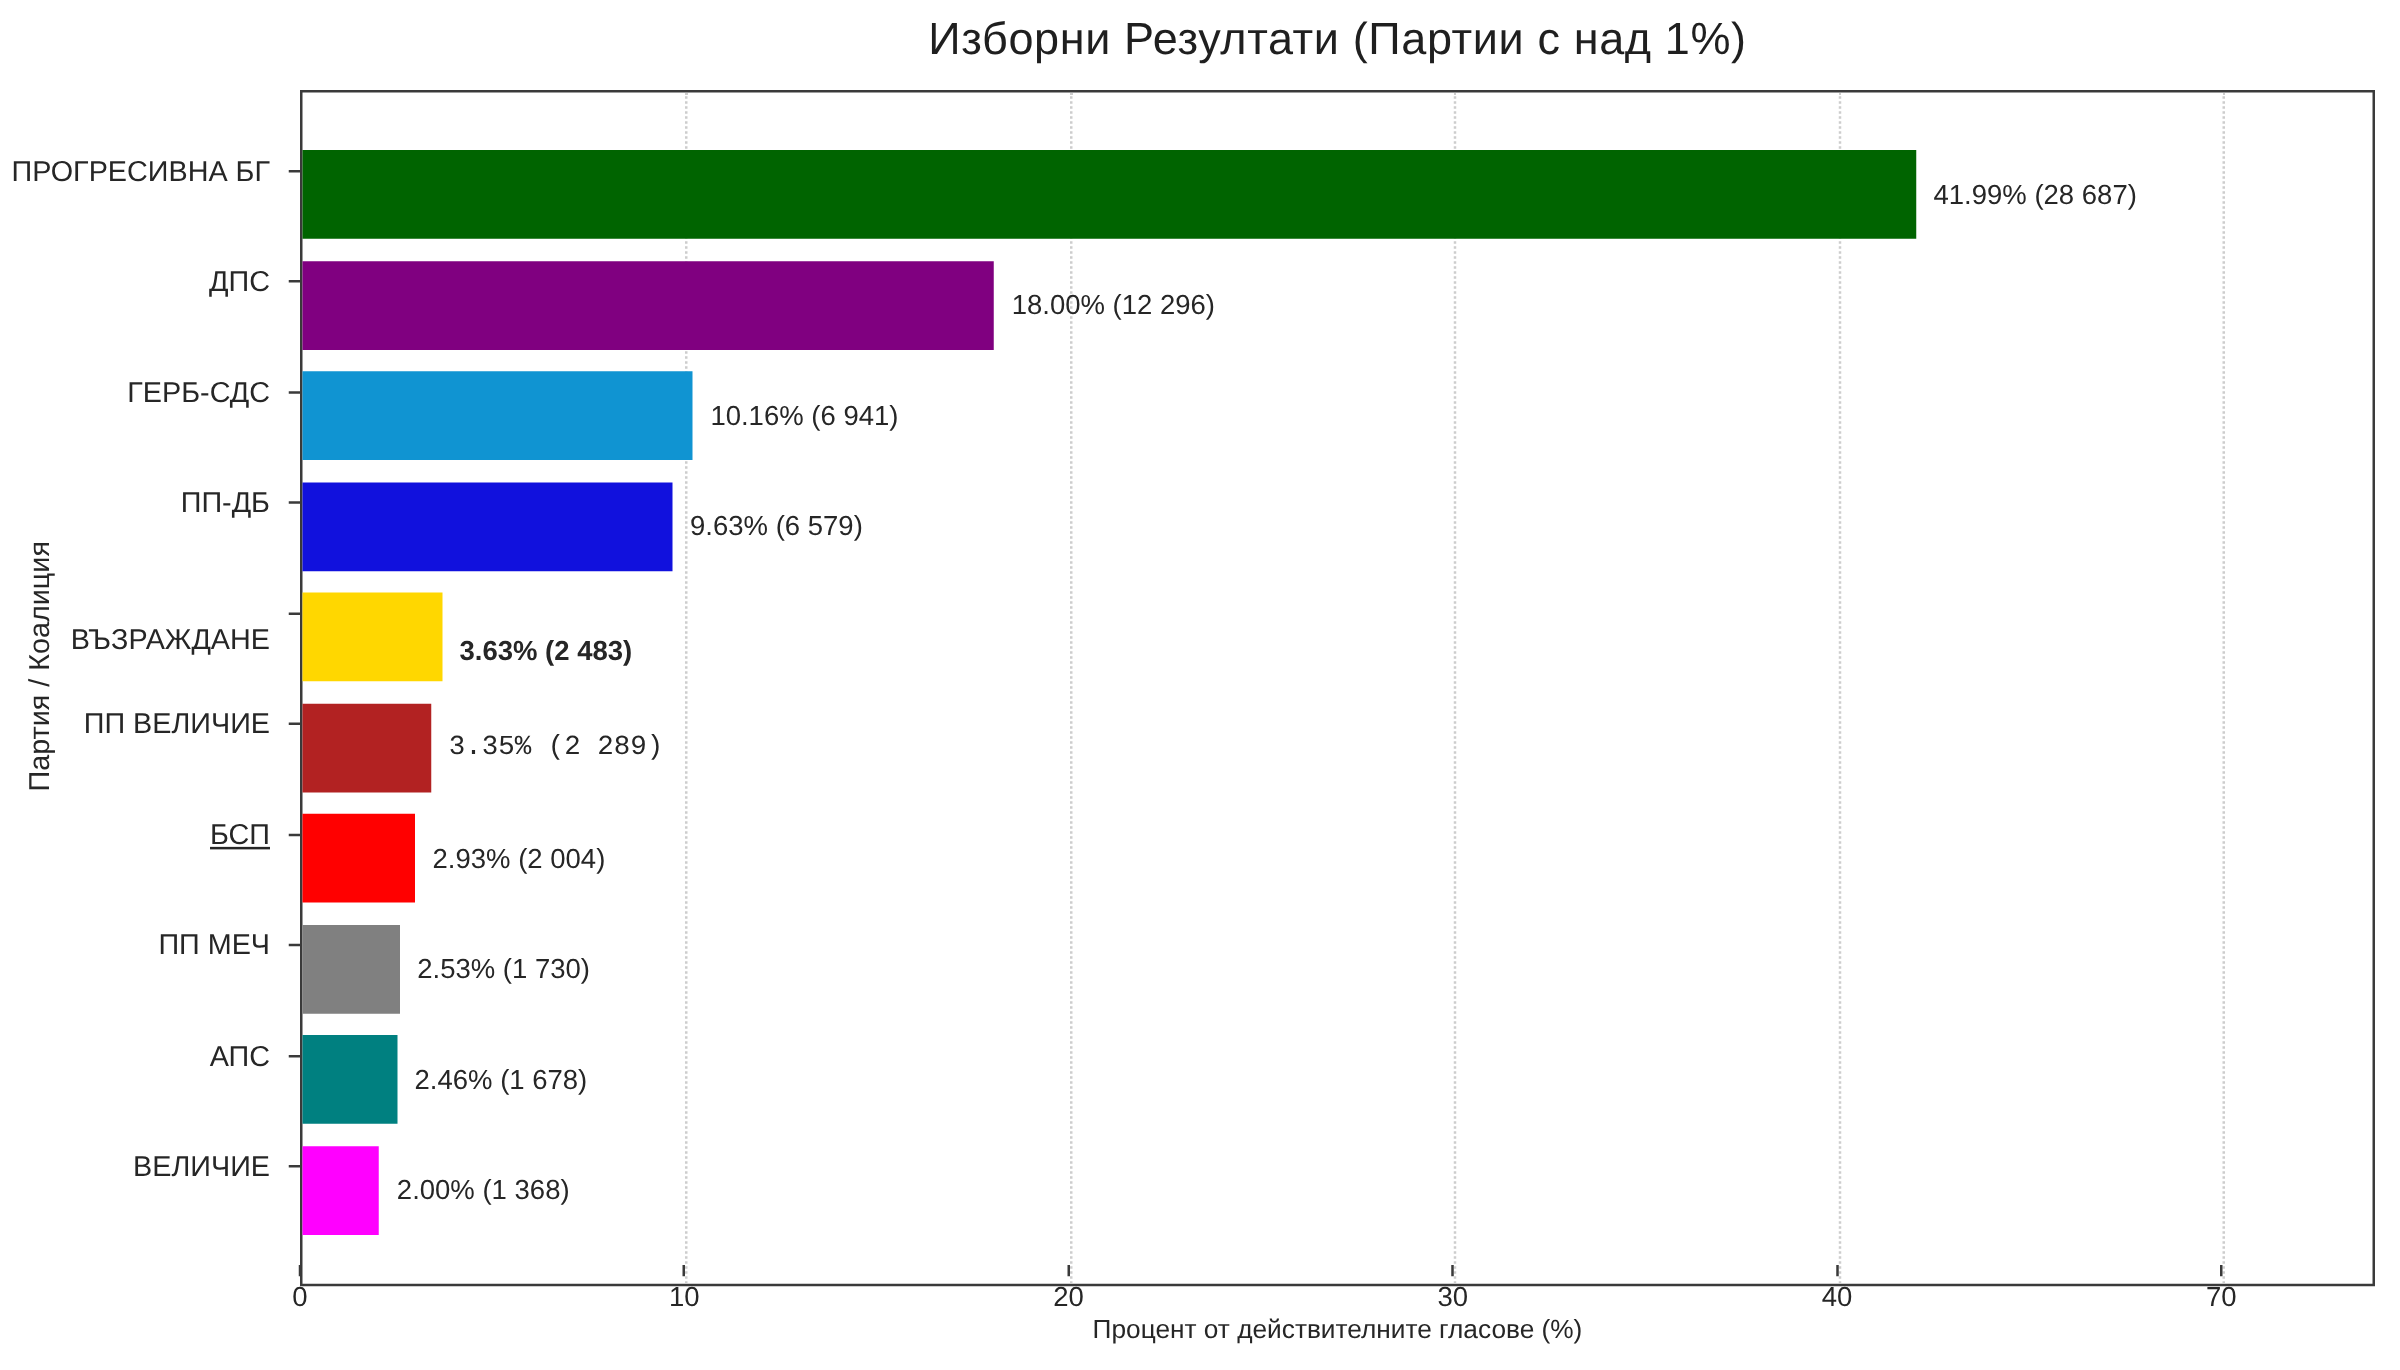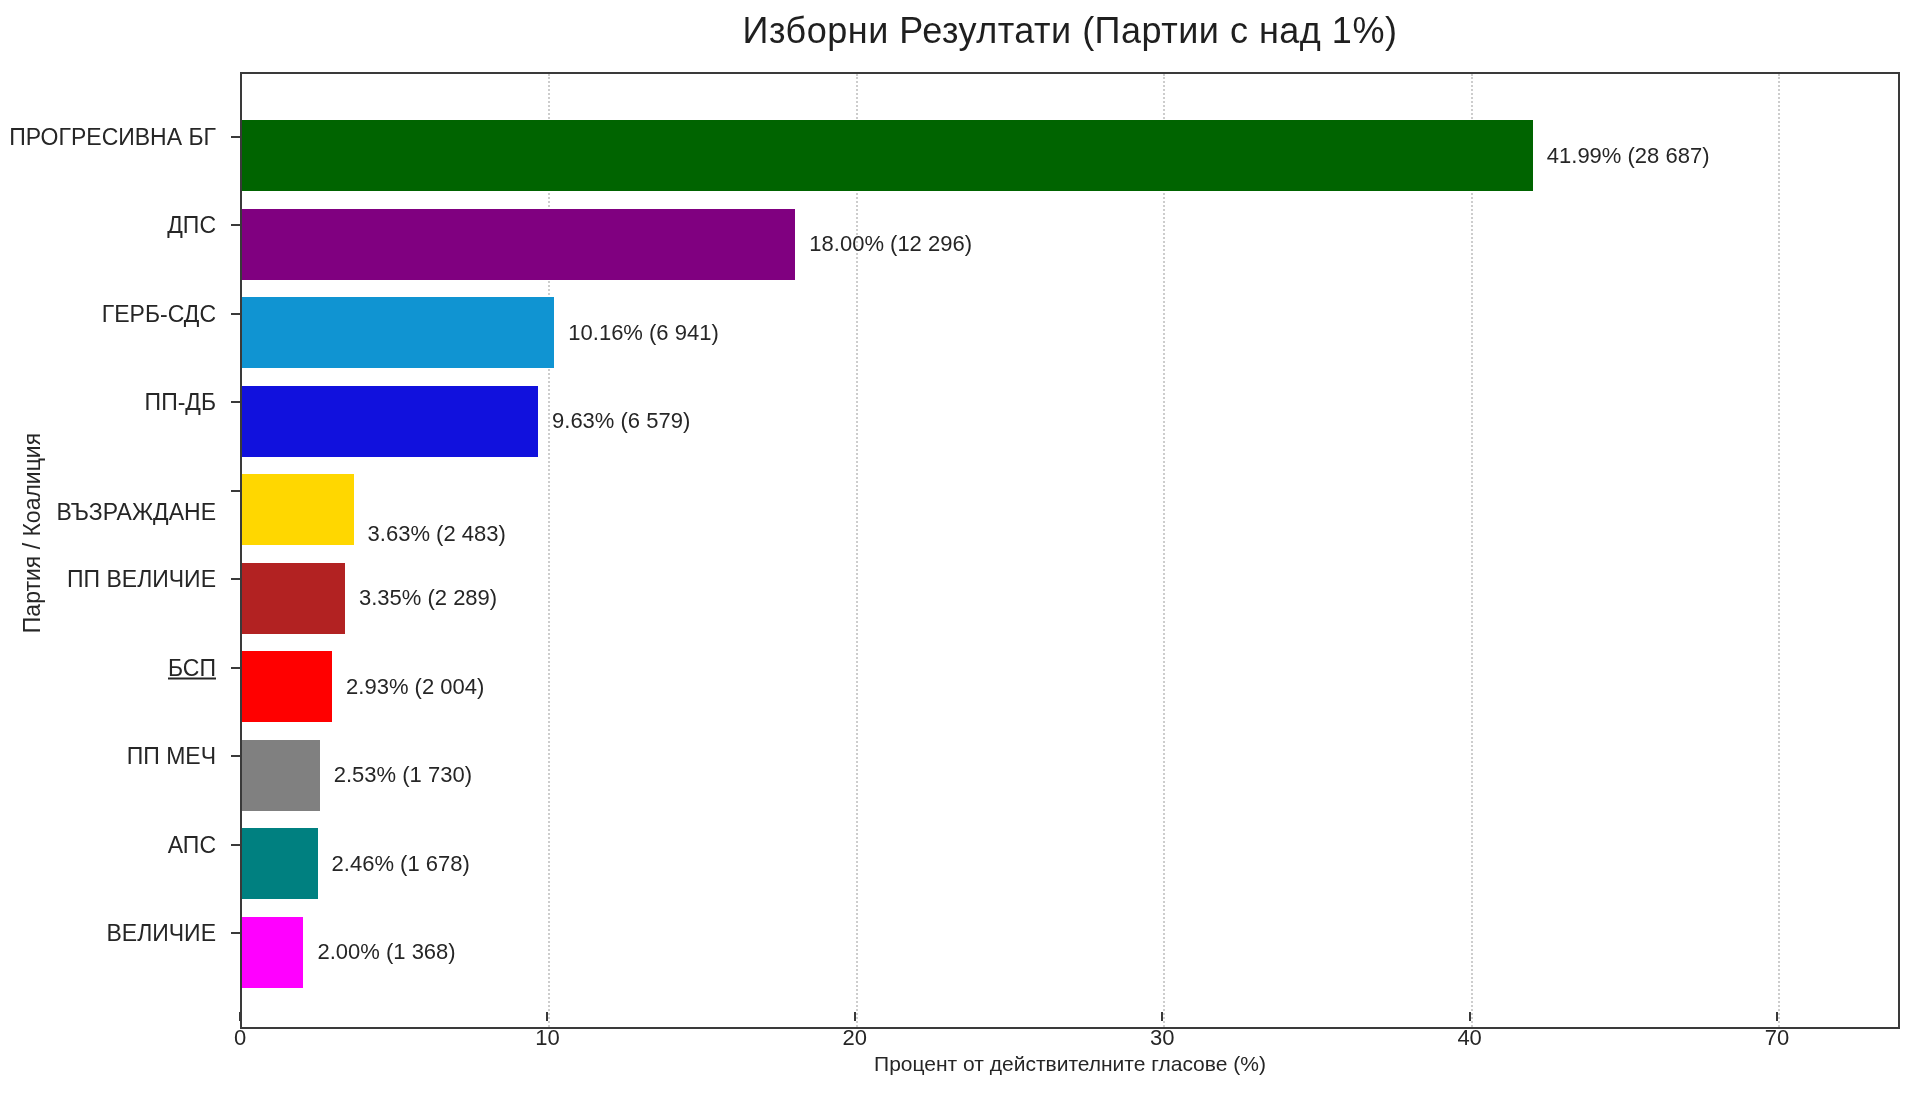--- a/index.html
+++ b/index.html
@@ -121,23 +121,23 @@
       <div class="gridline" style="left: 1536.04px;"></div>
       <div class="bar" style="top: 46px; height: 71px; width: 1290.8px; background: rgb(0, 100, 0);"></div>
       <div class="bar-value-label" style="left: 1304.8px; top: 81.5px;">41.99% (28 687)</div>
       <div class="bar" style="top: 134.5px; height: 71px; width: 553.333px; background: rgb(128, 0, 128);"></div>
       <div class="bar-value-label" style="left: 567.333px; top: 170px;">18.00% (12 296)</div>
       <div class="bar" style="top: 223px; height: 71px; width: 312.326px; background: rgb(16, 148, 210);"></div>
       <div class="bar-value-label" style="left: 326.326px; top: 258.5px;">10.16% (6 941)</div>
       <div class="bar" style="top: 311.5px; height: 71px; width: 296.033px; background: rgb(17, 17, 221);"></div>
       <div class="bar-value-label" style="left: 310.033px; top: 347px;">9.63% (6 579)</div>
       <div class="bar" style="top: 400px; height: 71px; width: 111.589px; background: rgb(255, 215, 0);"></div>
-      <div class="bar-value-label" style="left: 125.589px; top: 460px;">3.63% (2 483)</div>
+      <div class="bar-value-label" style="left: 125.589px; top: 447px; font-weight: bold;">3.63% (2 483)</div>
       <div class="bar" style="top: 488.5px; height: 71px; width: 102.981px; background: rgb(178, 34, 34);"></div>
-      <div class="bar-value-label" style="left: 116.981px; top: 524px;">3.35% (2 289)</div>
+      <div class="bar-value-label" style="left: 116.981px; top: 524px; font-family: Liberation Mono, monospace;">3.35% (2 289)</div>
       <div class="bar" style="top: 577px; height: 71px; width: 90.0704px; background: rgb(255, 0, 0);"></div>
       <div class="bar-value-label" style="left: 104.07px; top: 612.5px;">2.93% (2 004)</div>
       <div class="bar" style="top: 665.5px; height: 71px; width: 77.7741px; background: rgb(128, 128, 128);"></div>
       <div class="bar-value-label" style="left: 91.7741px; top: 701px;">2.53% (1 730)</div>
       <div class="bar" style="top: 754px; height: 71px; width: 75.6222px; background: rgb(0, 128, 128);"></div>
       <div class="bar-value-label" style="left: 89.6222px; top: 789.5px;">2.46% (1 678)</div>
       <div class="bar" style="top: 842.5px; height: 71px; width: 61.4815px; background: rgb(255, 0, 255);"></div>
       <div class="bar-value-label" style="left: 75.4815px; top: 878px;">2.00% (1 368)</div>
     </div>
 

